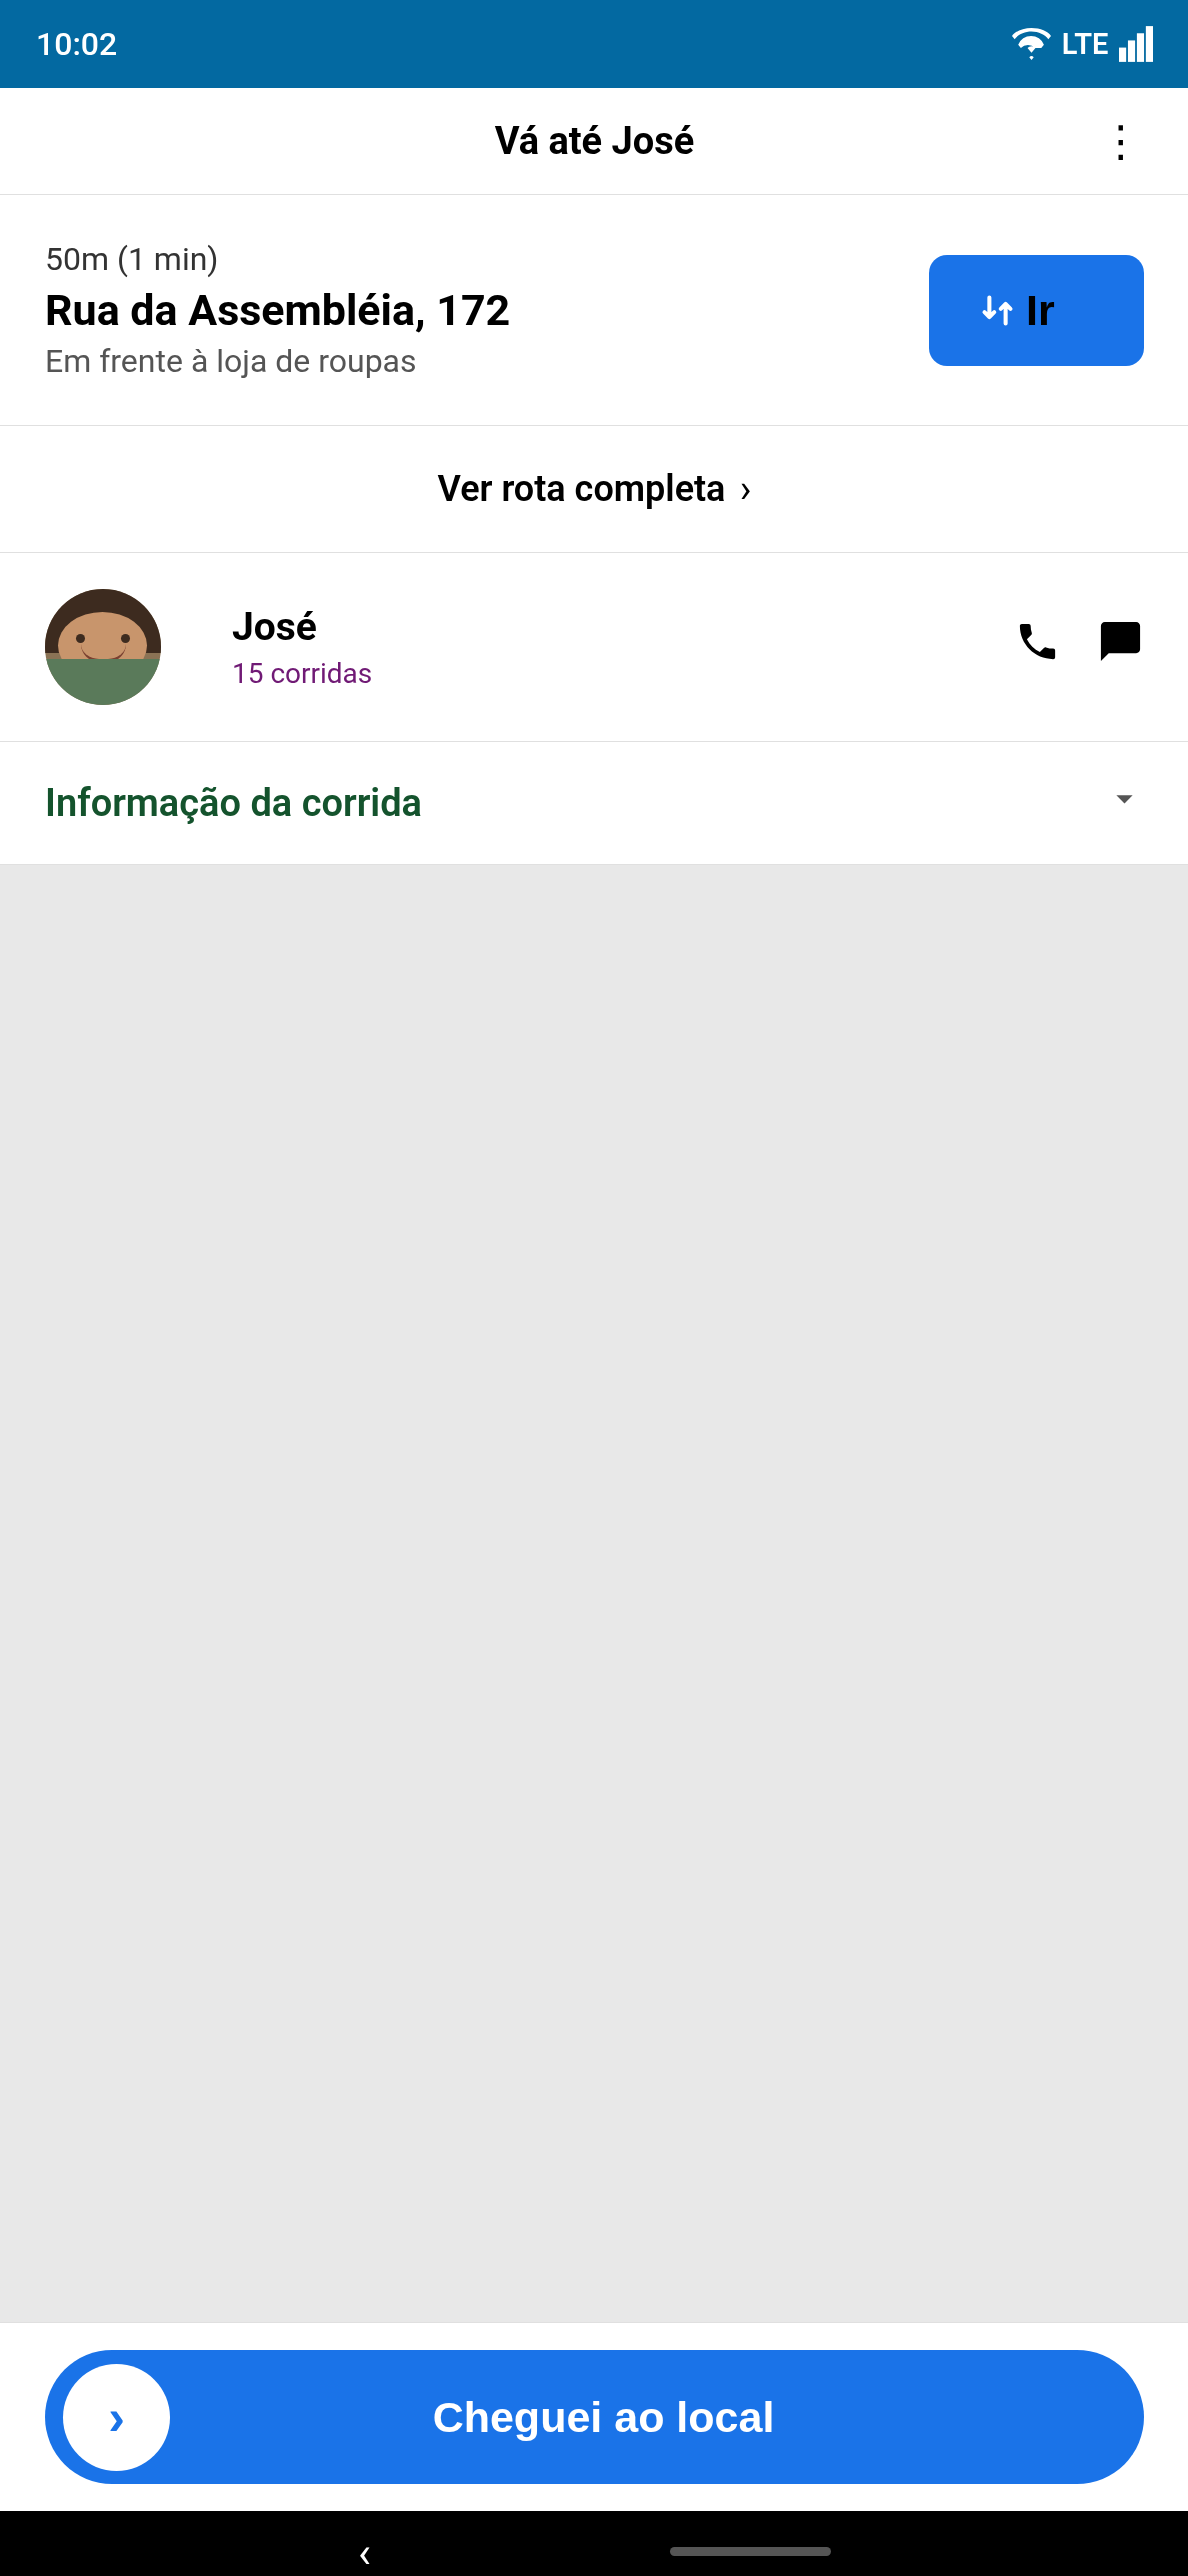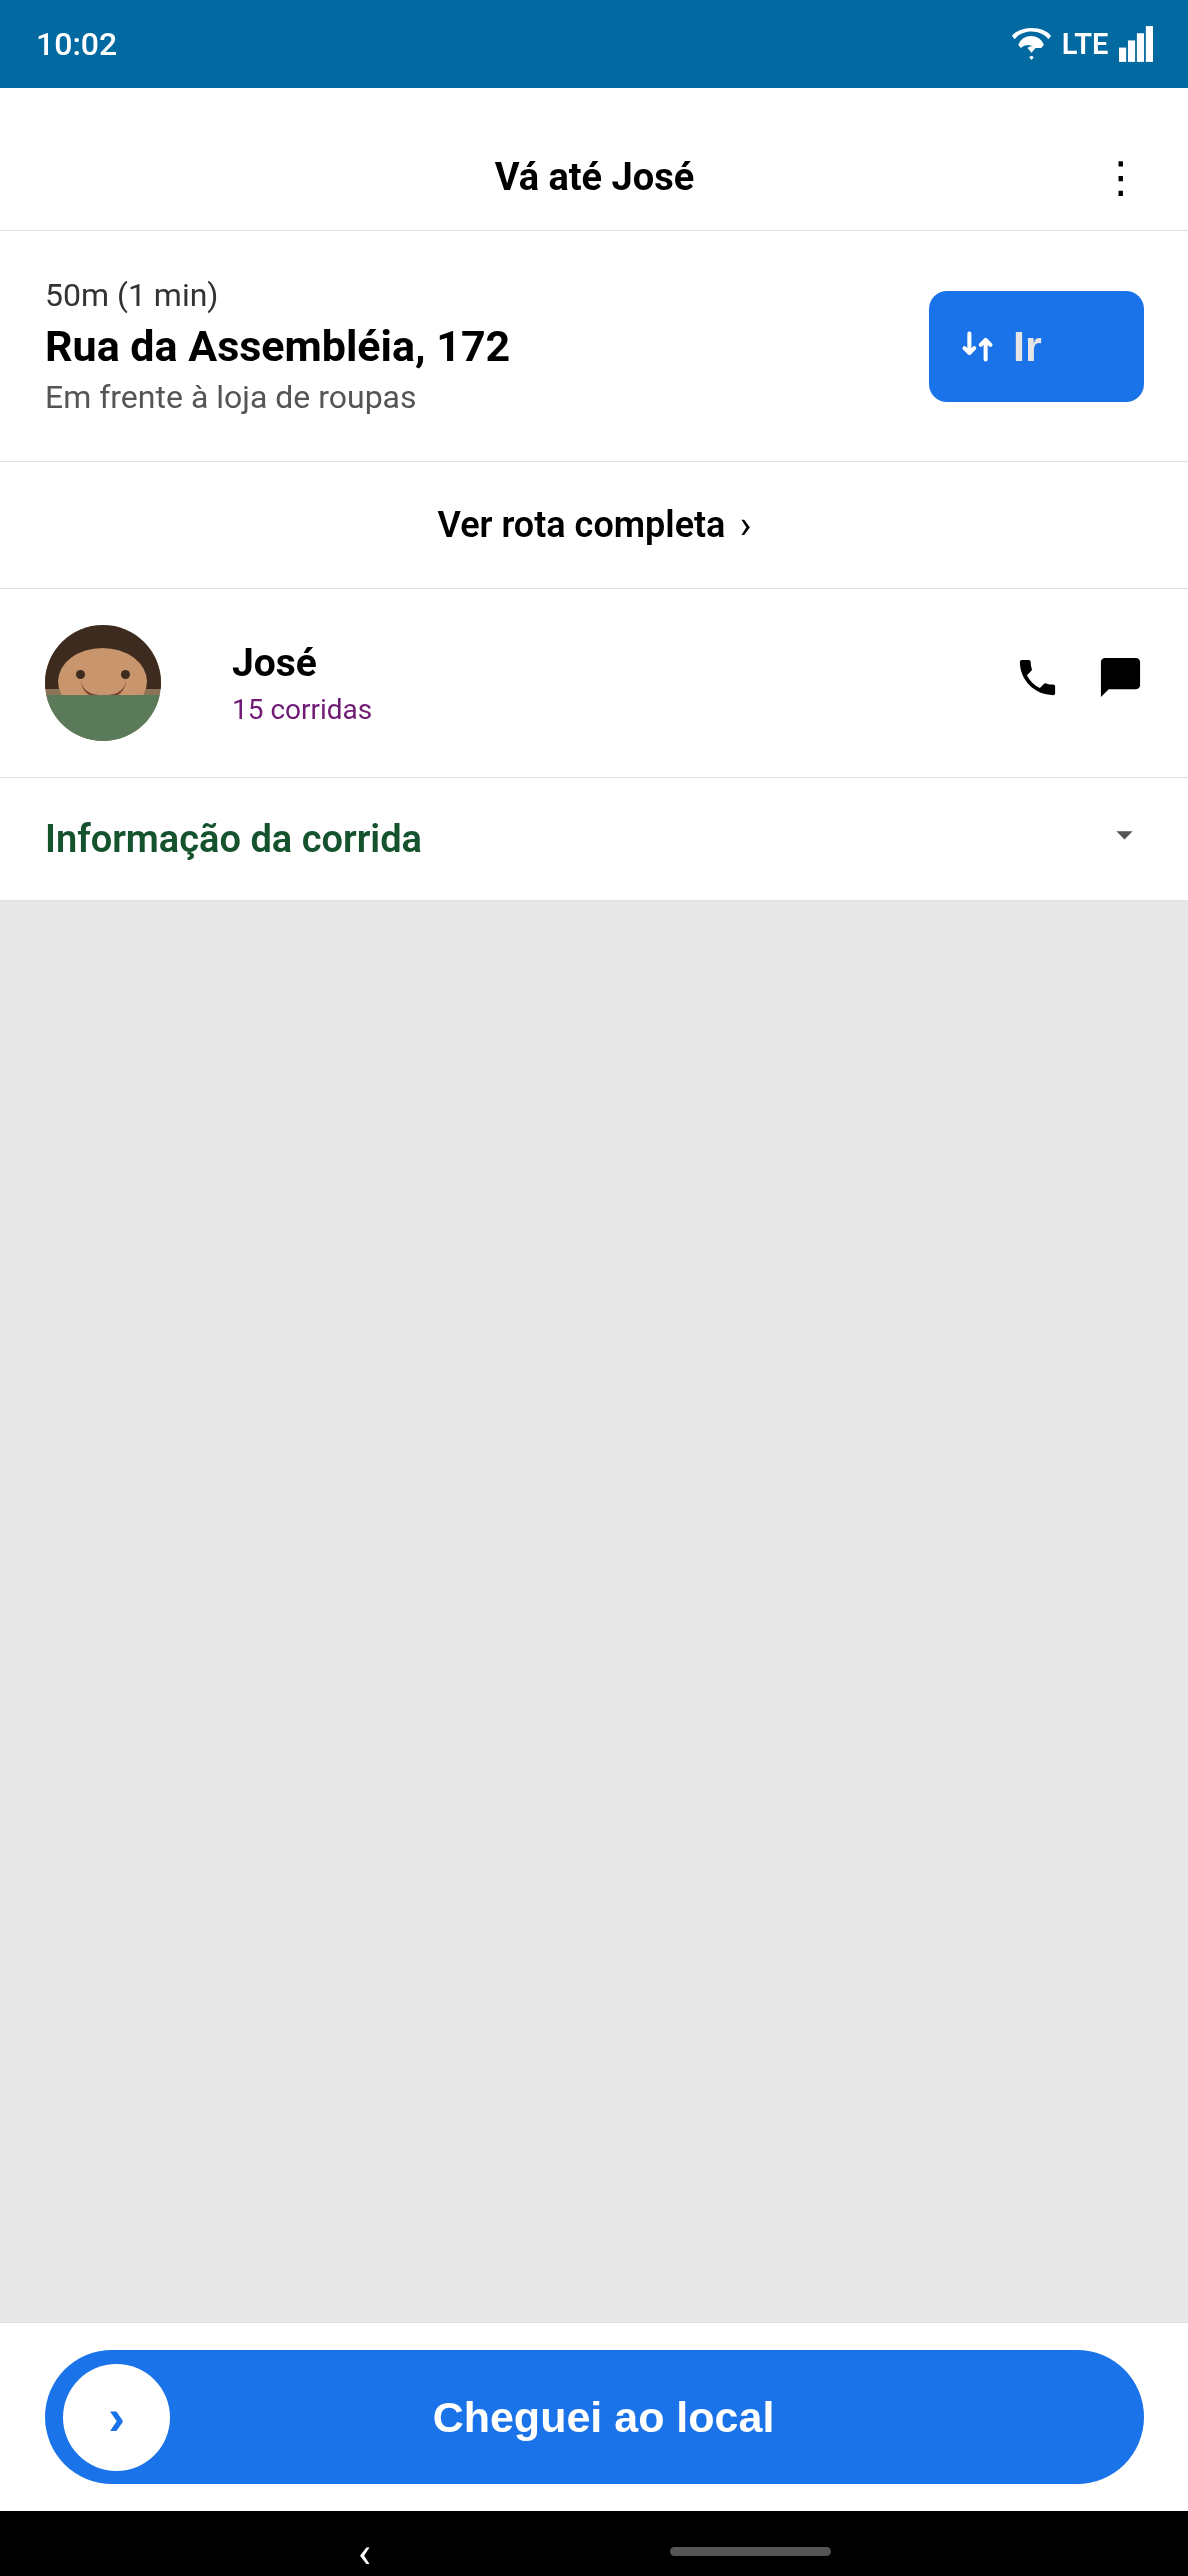--- a/index.html
+++ b/index.html
@@ -52,21 +52,20 @@
     }
 
     .top-bar {
       display: flex;
       align-items: center;
       justify-content: center;
       padding: 36px 45px;
       position: relative;
       border-bottom: 1.8px solid #e0e0e0;
       height: 107px;
-      margin-top: 36px;
     }
 
     .top-bar-title {
       font-size: 38px;
       font-weight: 700;
       color: #000;
       text-align: center;
     }
 
     .top-bar-menu {
@@ -104,29 +103,29 @@
       color: #000;
     }
 
     .route-note {
       font-size: 32px;
       color: #555;
     }
 
     .go-button {
       background: #1a73e8;
-      color: #e5e5e5;
+      color: #000000;
       border: none;
       border-radius: 18px;
-      padding: 31px 29px;
+      padding: 31px 49px;
       font-size: 43px;
       font-weight: 600;
       display: flex;
       align-items: center;
-      gap: 16px;
+      gap: 9px;
       cursor: pointer;
       white-space: nowrap;
       min-width: 215px;
     }
 
     .go-button-icon {
       display: flex;
       align-items: center;
     }
 

